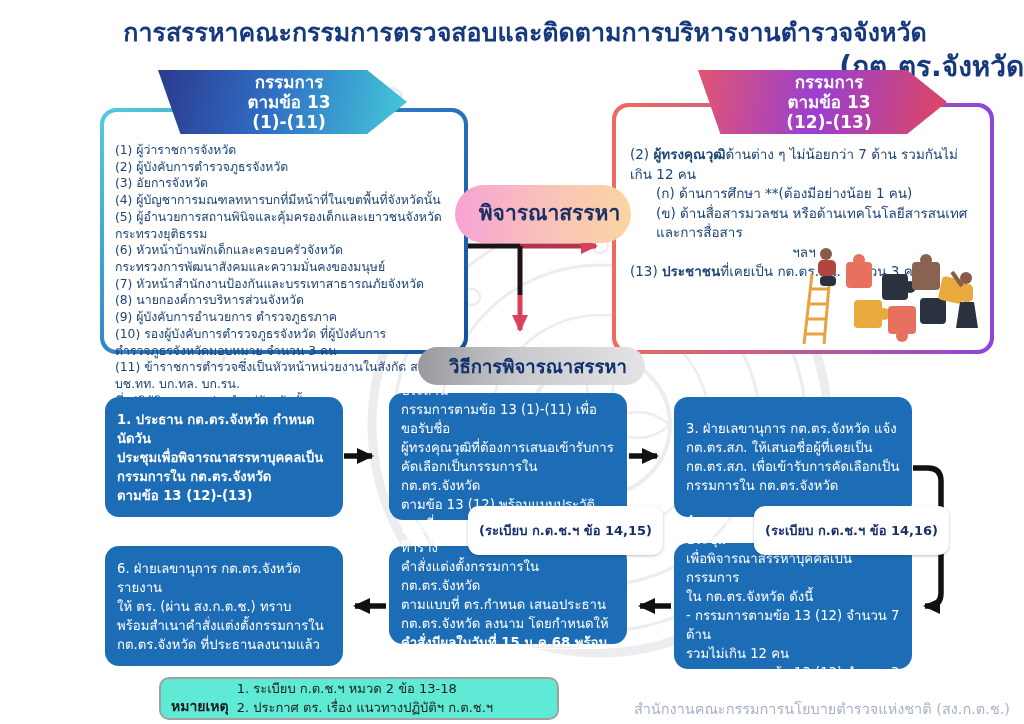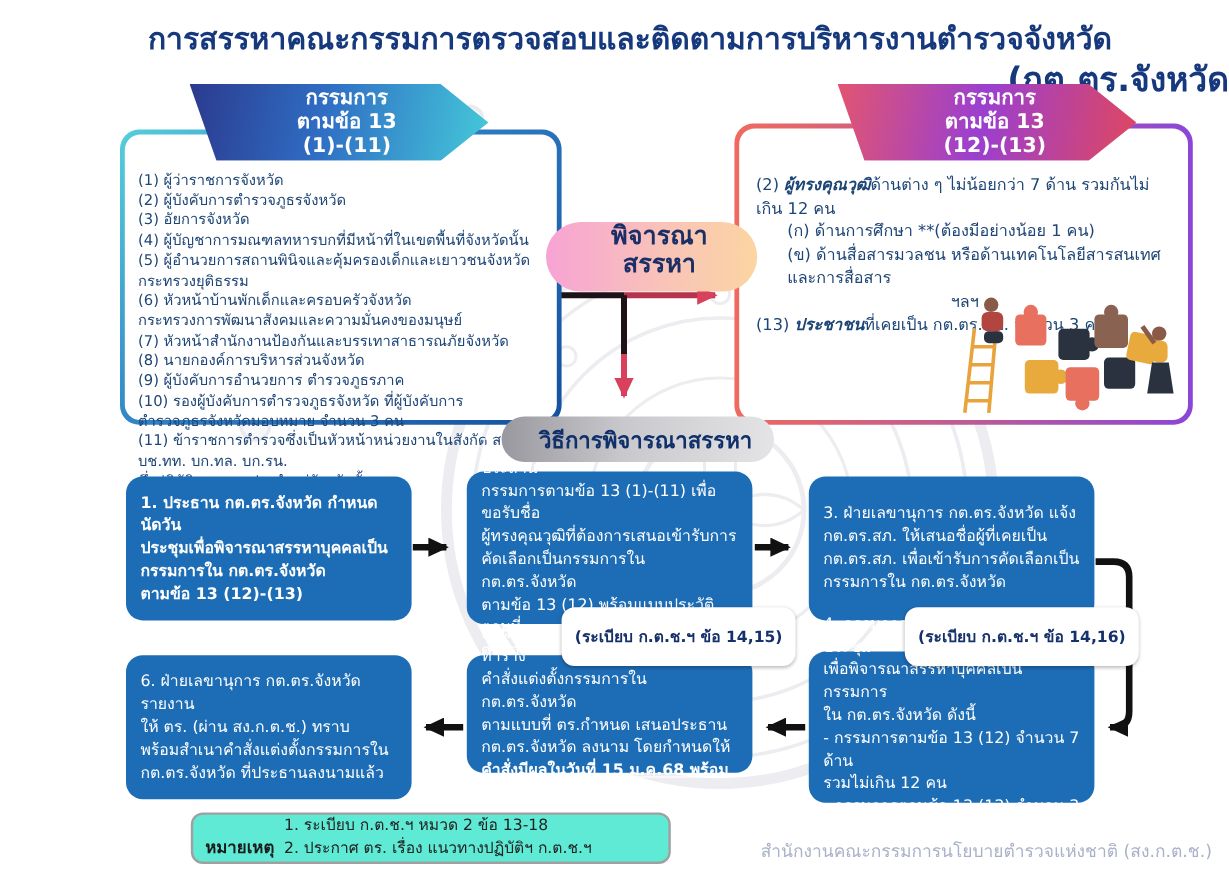--- a/index.html
+++ b/index.html
@@ -25,25 +25,25 @@
       background:linear-gradient(135deg,#55cfdc 0%,#2f7ec4 45%,#14509e 100%);}
   .panel-right{left:612px;top:103px;width:374px;height:243px;
       background:linear-gradient(90deg,#ef6a5e 0%,#b85a9a 55%,#8b46d8 100%);}
   .panel-inner{position:relative;width:100%;height:100%;box-sizing:border-box;background:#fff;border-radius:13px;}
   .panel-left .panel-inner{padding:30px 10px 6px 11px;font-size:12.3px;line-height:1.36;color:#1d4576;}
   .panel-right .panel-inner{padding:38px 12px 6px 14px;font-size:13.5px;line-height:1.45;color:#1d4576;}
   .li-item{white-space:pre-line;}
   .rp-row{white-space:pre-line;}
   .rp-indent{padding-left:26px;}
   .rp-center{text-align:center;}
-  .b{font-weight:bold;font-style:italic;}
+  .b{font-weight:bold;}
   
   .pill-consider{left:455px;top:185px;width:163px;height:58px;border-radius:29px;z-index:3;
       background:linear-gradient(90deg,#f7a3d4 0%,#f9c3b8 55%,#fbd5a2 100%);
-      display:flex;flex-direction:column;align-items:center;
+      display:flex;justify-content:center;align-items:center;
       font-size:21px;font-weight:bold;color:#1b2f66;line-height:1.12;}
   .pill-method{left:418px;top:347px;width:214px;height:38px;border-radius:20px;z-index:3;
       background:linear-gradient(90deg,#98989e 0%,#c9c9cd 45%,#e4e4e6 100%);
       display:flex;justify-content:center;align-items:center;
       font-size:18.5px;font-weight:bold;color:#10306b;}
   
   .step{z-index:2;box-sizing:border-box;width:238px;border-radius:14px;background:#1d6db6;color:#fff;
         font-size:13.2px;line-height:1.44;padding:11px 12px;display:flex;flex-direction:column;justify-content:center;}
   .step .txt{white-space:pre-line;}
   .s1{left:105px;top:397px;height:120px;font-weight:bold;}

